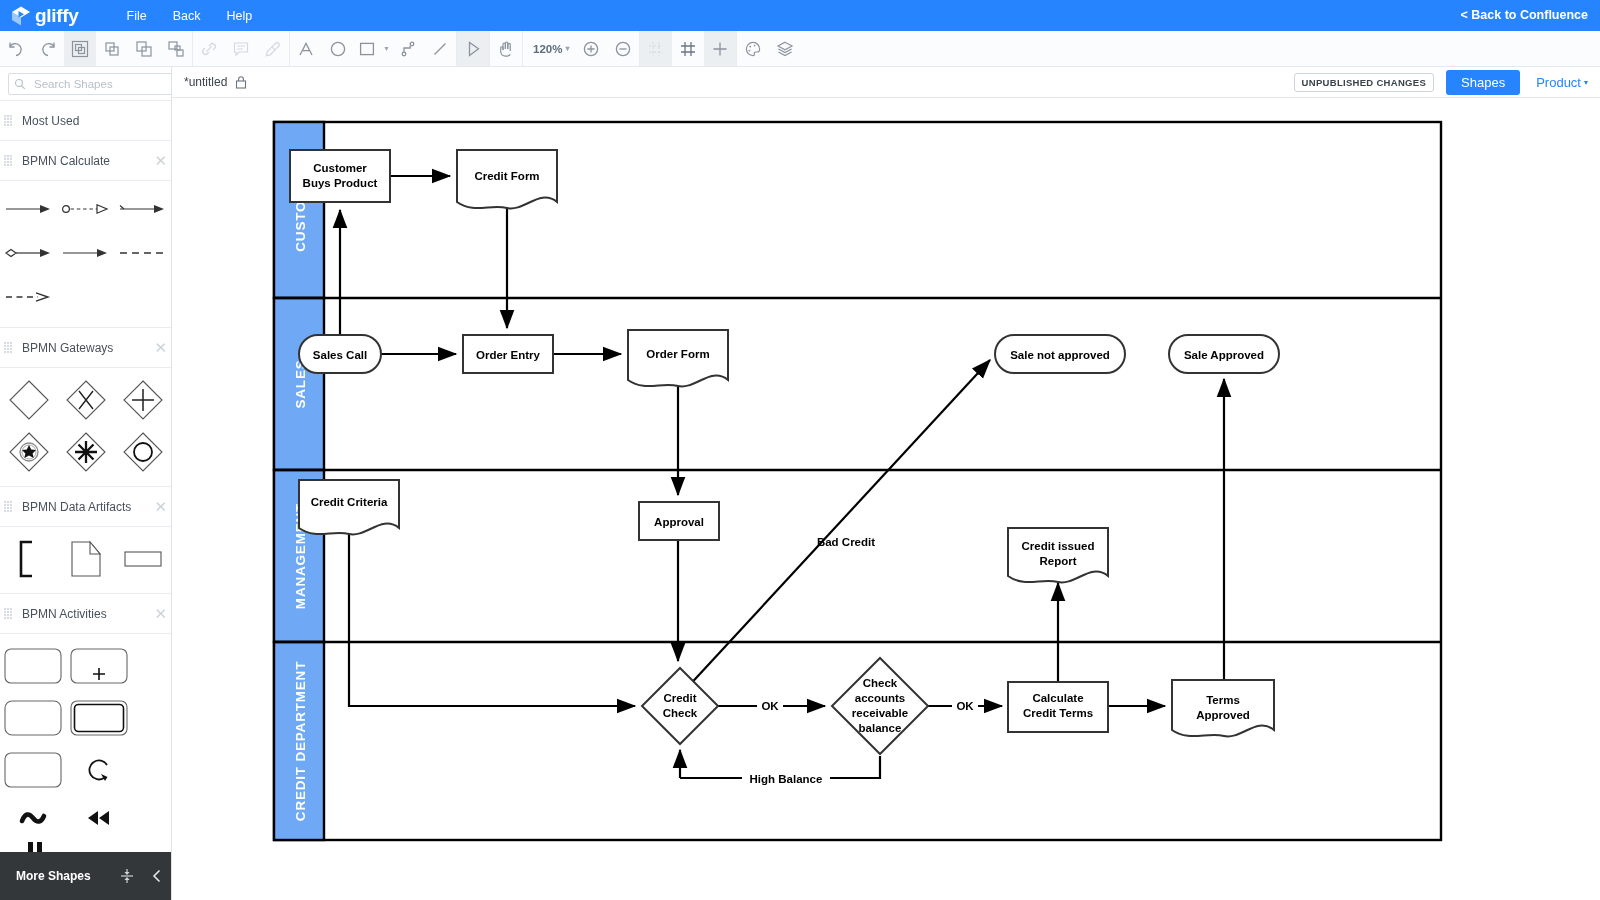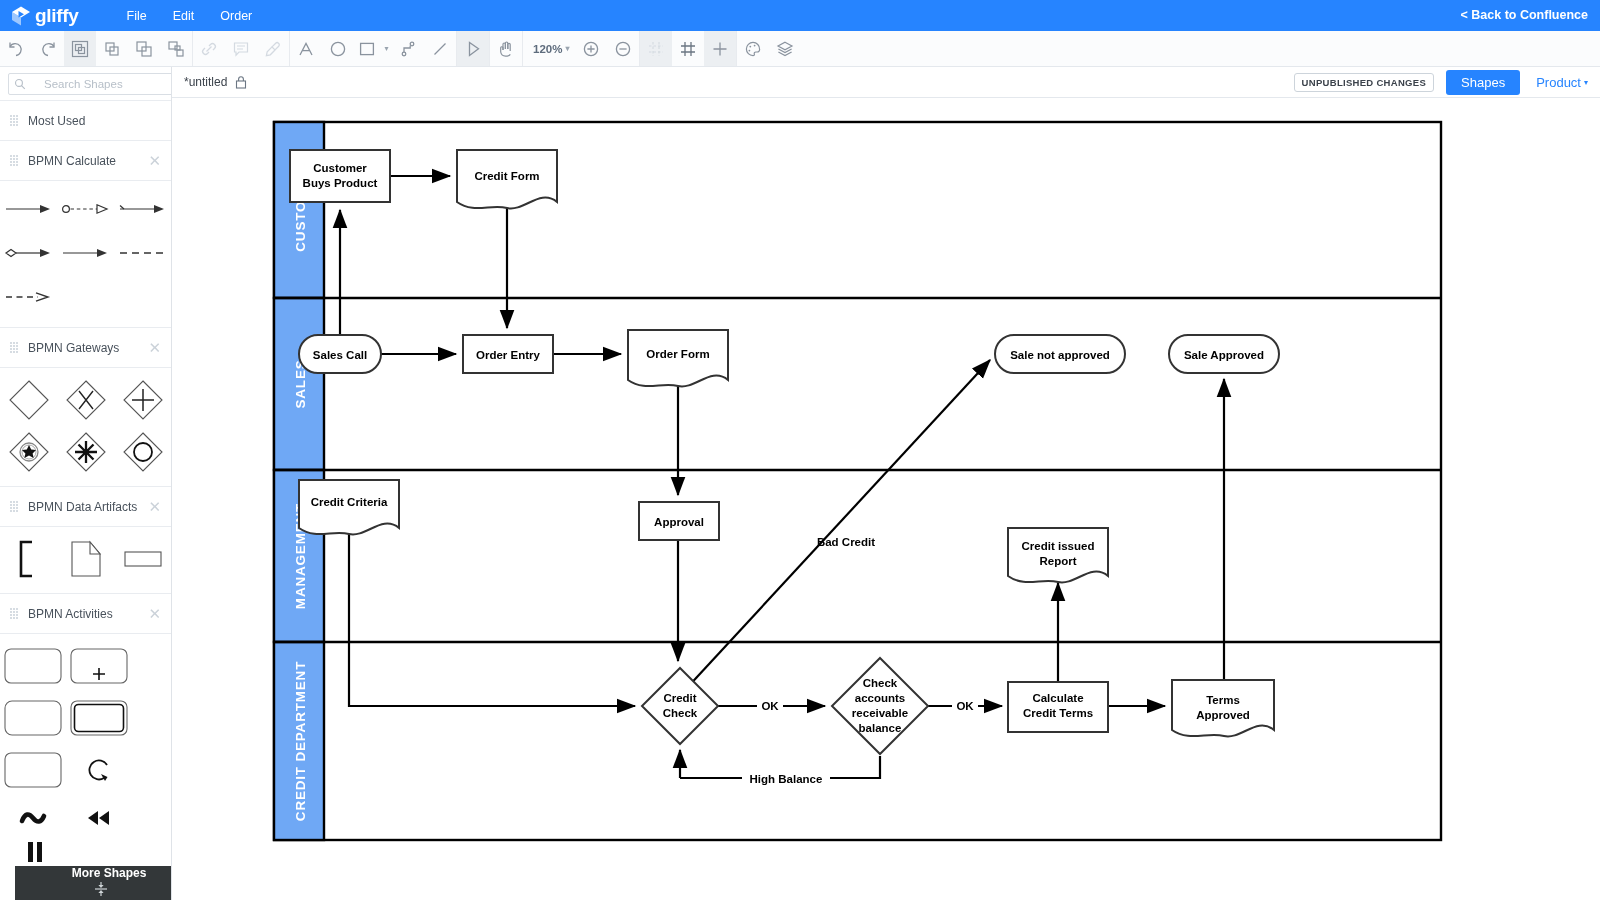--- a/index.html
+++ b/index.html
@@ -57,26 +57,26 @@
   #search-row {
     height: 34px; display: flex; align-items: center; padding: 0 8px;
     border-bottom: 1px solid #e9ecf0;
   }
   #search-box {
     flex: 1; height: 22px; border: 1px solid #d9dee4; border-radius: 2px;
     display: flex; align-items: center; padding: 0 5px; background: #fff;
   }
   #search-box input {
     border: none; outline: none; font-size: 11.5px; color: #6b7683;
-    flex: 1; margin-left: 16px; font-family: "Liberation Sans", sans-serif;
+    flex: 1; margin-left: 6px; font-family: "Liberation Sans", sans-serif;
     background: transparent;
   }
   #search-box input::placeholder { color: #b7bfc8; }
   .sb-section {
-    height: 40px; display: flex; align-items: center; padding: 0 10px;
+    height: 40px; display: flex; align-items: center; padding: 0 4px;
     border-bottom: 1px solid #e9ecf0; background: #fff; cursor: pointer;
   }
   .grip {
     width: 9px; height: 11px; display: grid;
     grid-template-columns: repeat(3, 3px); grid-template-rows: repeat(4, 3px);
     margin-right: 9px;
   }
   .grip i { width: 1.5px; height: 1.5px; background: #cfd6dd; border-radius: 50%; }
   .sb-title { font-size: 12px; color: #48515b; flex: 1; }
   .sb-x { color: #cbd2d9; font-size: 15px; line-height: 1; cursor: pointer; }
@@ -84,22 +84,22 @@
     display: flex; flex-wrap: wrap; padding: 6px 0 8px 0;
     border-bottom: 1px solid #e9ecf0;
   }
   .shape-cell {
     width: 57px; height: 44px; display: flex; align-items: center;
     justify-content: center; cursor: pointer;
   }
   .shape-cell.tall { height: 52px; }
   .shape-cell svg { display: block; }
   #more-shapes {
-    position: absolute; left: 15px; bottom: 0; width: 172px; height: 34px;
-    background: #333739; display: flex; align-items: center; flex-direction: column;
+    position: absolute; left: 0; bottom: 0; width: 172px; height: 48px;
+    background: #333739; display: flex; align-items: center;
   }
   #more-shapes-label {
     color: #fff; font-size: 12px; font-weight: bold; flex: 1; padding-left: 16px;
     cursor: pointer;
   }
   .ms-btn {
     width: 30px; height: 34px; display: flex; align-items: center;
     justify-content: center; color: #cfd4d7; cursor: pointer;
   }
   
@@ -152,22 +152,22 @@
   <div id="logo-wrap">
     <svg width="22" height="22" viewBox="0 0 22 22">
       <polygon points="11,1.5 20,7 11,12.5 2,7" fill="#ffffff"></polygon>
       <polygon points="2,7 11,12.5 11,20.5 2,15" fill="#ffffff" opacity="0.55"></polygon>
       <polygon points="8.5,6 14,9.3 8.5,12.6" fill="#2684ff"></polygon>
     </svg>
     <span id="logo-text">gliffy</span>
   </div>
   <div id="menu-group">
     <div class="menu-item">File</div>
-    <div class="menu-item">Edit</div>
-    <div class="menu-item">Order</div>
+    <div class="menu-item">Back</div>
+    <div class="menu-item">Help</div>
   </div>
   <div id="back-link">&lt; Back to Confluence</div>
 </div>
 
 <div id="toolbar">
 
   <div class="tb-group">
     <div class="tb-btn">
       <svg width="20" height="20" viewBox="0 0 20 20" fill="none" stroke="currentColor" stroke-width="1.3">
         <path d="M4 7.5 A6 6 0 1 1 10 16.5"></path>

